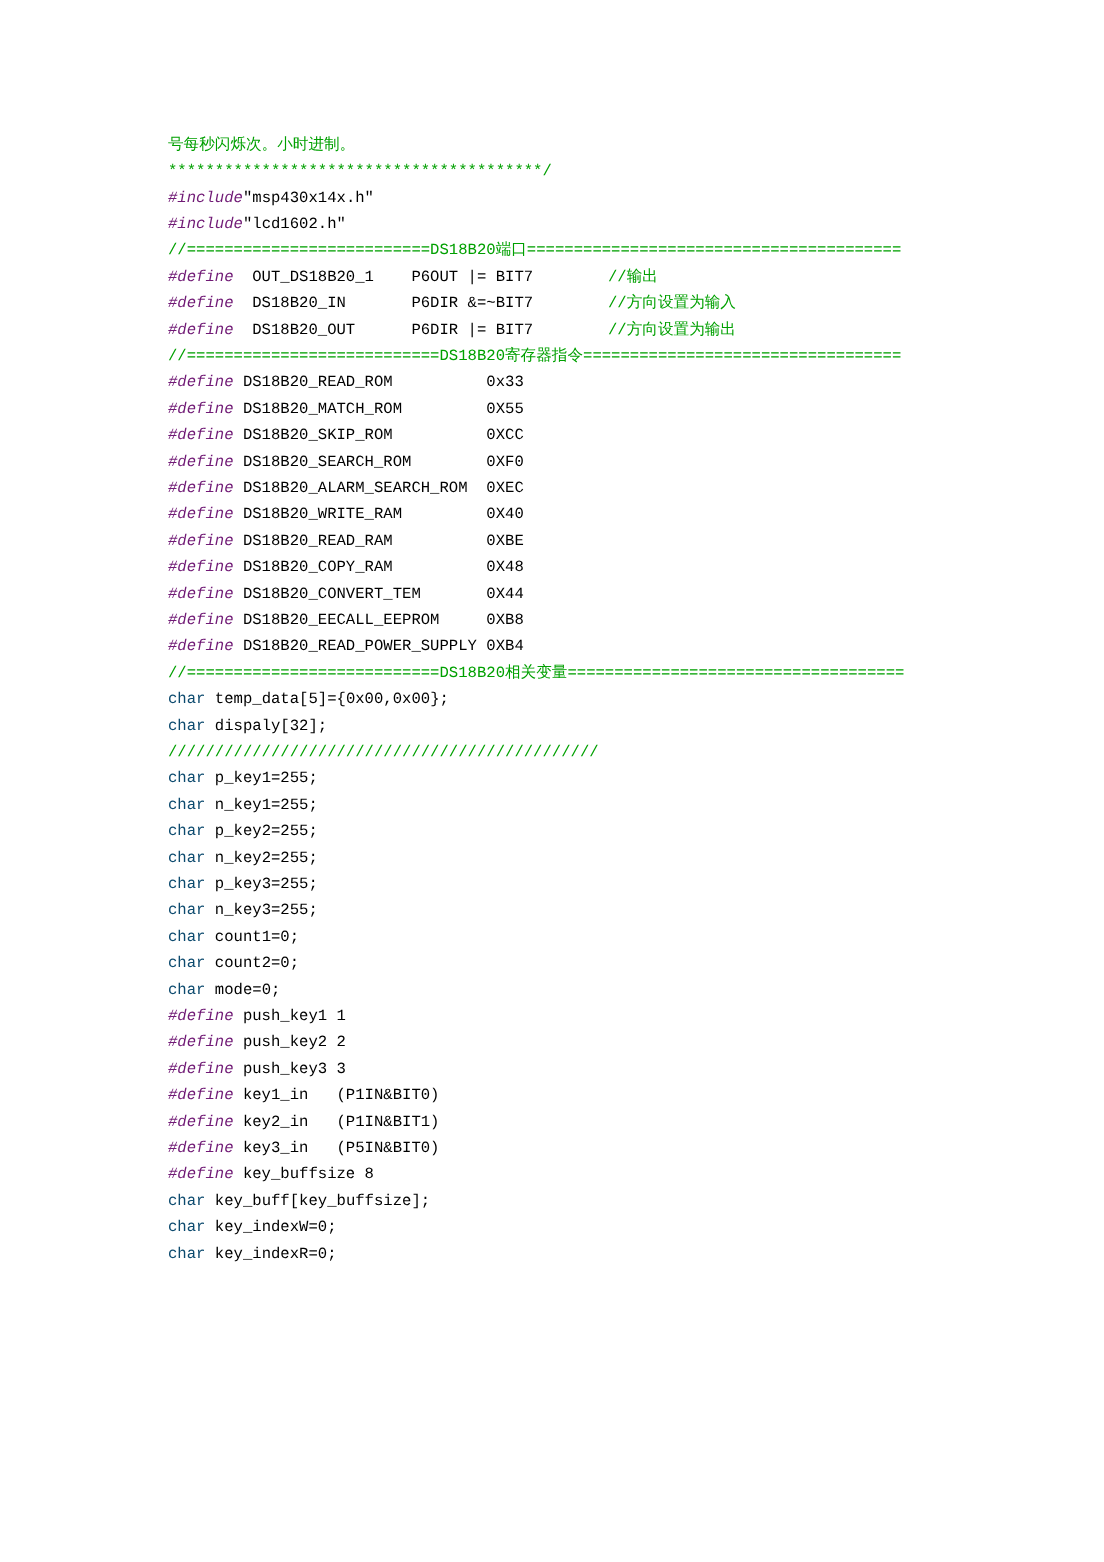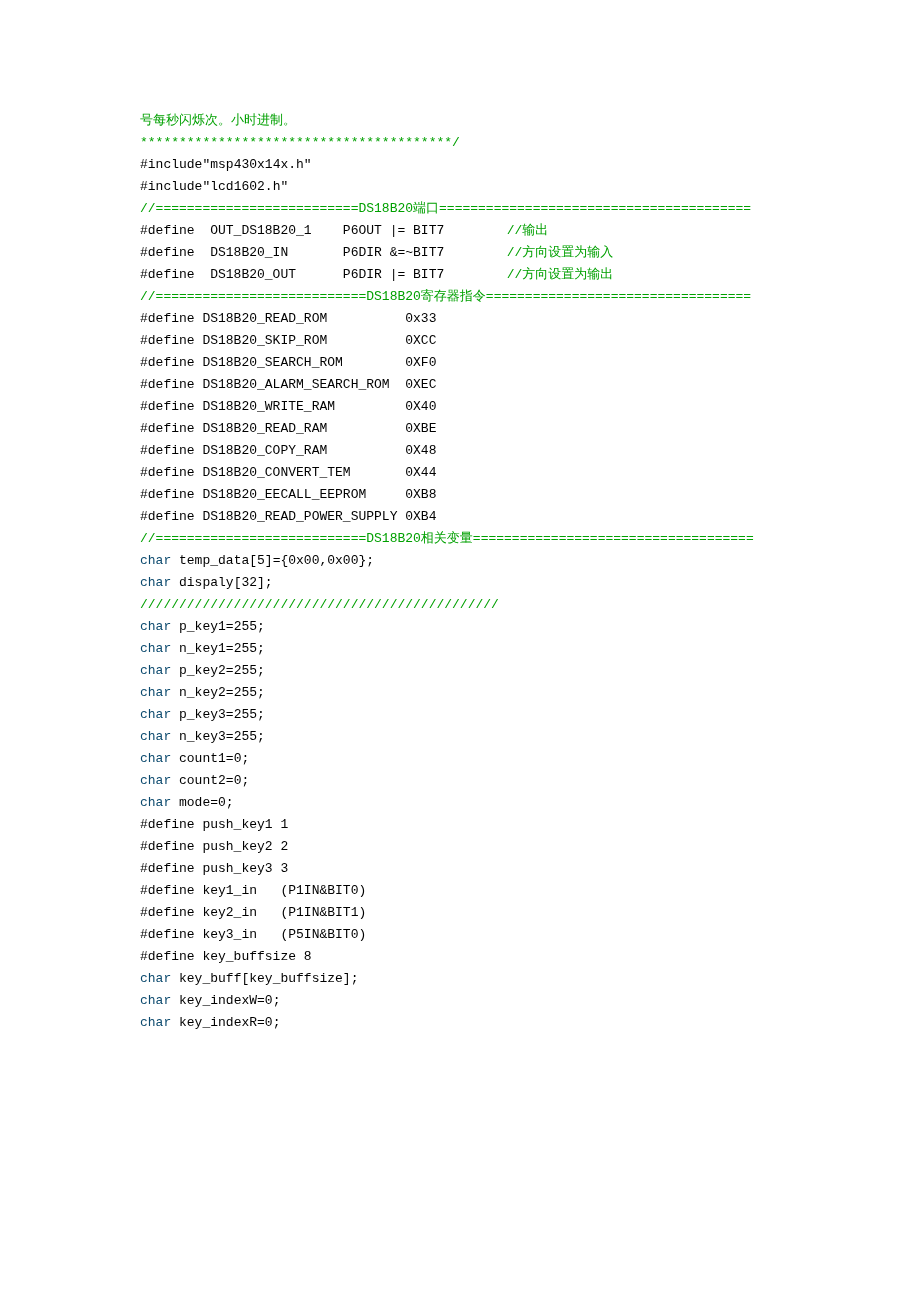--- a/index.html
+++ b/index.html
@@ -15,38 +15,39 @@
     width: 920px;
     min-height: 1302px;
     box-sizing: border-box;
     padding: 110px 100px 40px 140px;
     background: #fff;
   }
   .line {
     white-space: pre;
   }
   .green { color: #00a000; }
-  .red   { color: #000000; }
+  .red   { color: #701a75; font-style: italic; }
   .blue  { color: #0c4a6e; }
   .black { color: #000; }
 </style>
 </head>
 <body>
 
 <div class="page" id="doc">
     <div class="line"><span class="green">号每秒闪烁次。小时进制。</span></div>
     <div class="line"><span class="green">****************************************/</span></div>
     <div class="line"><span class="red">#include</span><span class="black">"msp430x14x.h"</span></div>
     <div class="line"><span class="red">#include</span><span class="black">"lcd1602.h"</span></div>
     <div class="line"><span class="green">//==========================DS18B20端口========================================</span></div>
     <div class="line"><span class="red">#define</span><span class="black">  OUT_DS18B20_1    P6OUT |= BIT7        </span><span class="green">//输出</span></div>
     <div class="line"><span class="red">#define</span><span class="black">  DS18B20_IN       P6DIR &amp;=~BIT7        </span><span class="green">//方向设置为输入</span></div>
     <div class="line"><span class="red">#define</span><span class="black">  DS18B20_OUT      P6DIR |= BIT7        </span><span class="green">//方向设置为输出</span></div>
     <div class="line"><span class="green">//===========================DS18B20寄存器指令==================================</span></div>
     <div class="line"><span class="red">#define</span><span class="black"> DS18B20_READ_ROM          0x33</span></div>
+    <div class="line"><span class="red">#define</span><span class="black"> DS18B20_MATCH_ROM         0X55</span></div>
     <div class="line"><span class="red">#define</span><span class="black"> DS18B20_SKIP_ROM          0XCC</span></div>
     <div class="line"><span class="red">#define</span><span class="black"> DS18B20_SEARCH_ROM        0XF0</span></div>
     <div class="line"><span class="red">#define</span><span class="black"> DS18B20_ALARM_SEARCH_ROM  0XEC</span></div>
     <div class="line"><span class="red">#define</span><span class="black"> DS18B20_WRITE_RAM         0X40</span></div>
     <div class="line"><span class="red">#define</span><span class="black"> DS18B20_READ_RAM          0XBE</span></div>
     <div class="line"><span class="red">#define</span><span class="black"> DS18B20_COPY_RAM          0X48</span></div>
     <div class="line"><span class="red">#define</span><span class="black"> DS18B20_CONVERT_TEM       0X44</span></div>
     <div class="line"><span class="red">#define</span><span class="black"> DS18B20_EECALL_EEPROM     0XB8</span></div>
     <div class="line"><span class="red">#define</span><span class="black"> DS18B20_READ_POWER_SUPPLY 0XB4</span></div>
     <div class="line"><span class="green">//===========================DS18B20相关变量====================================</span></div>

